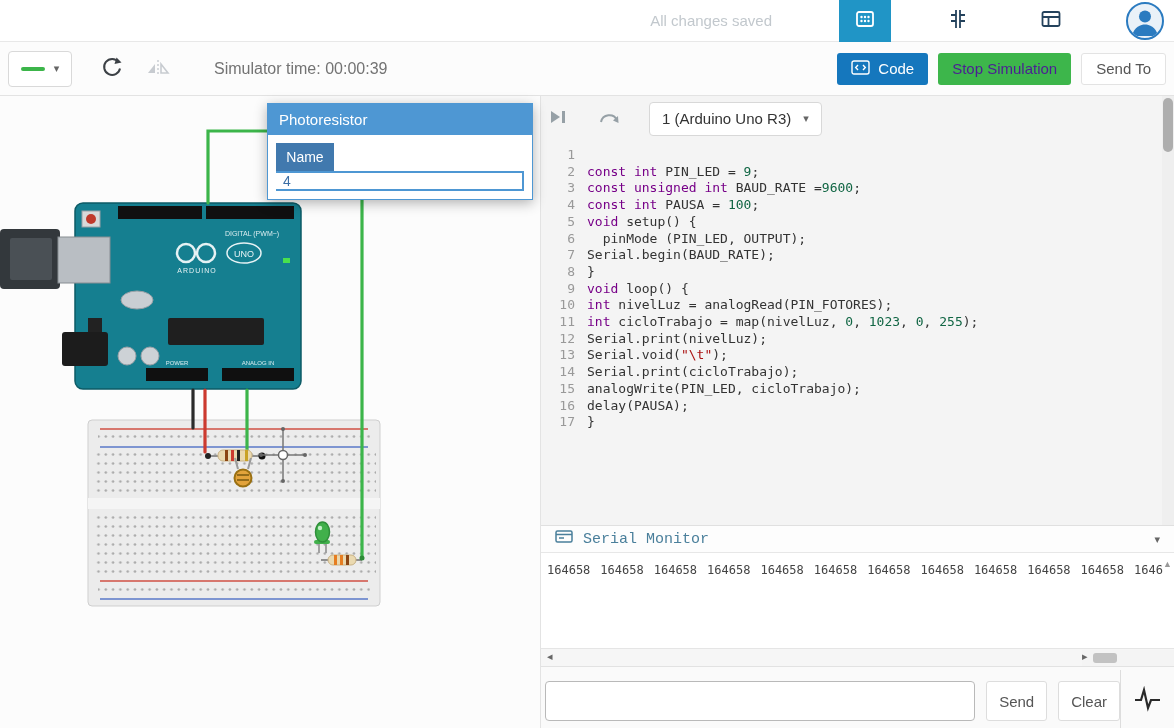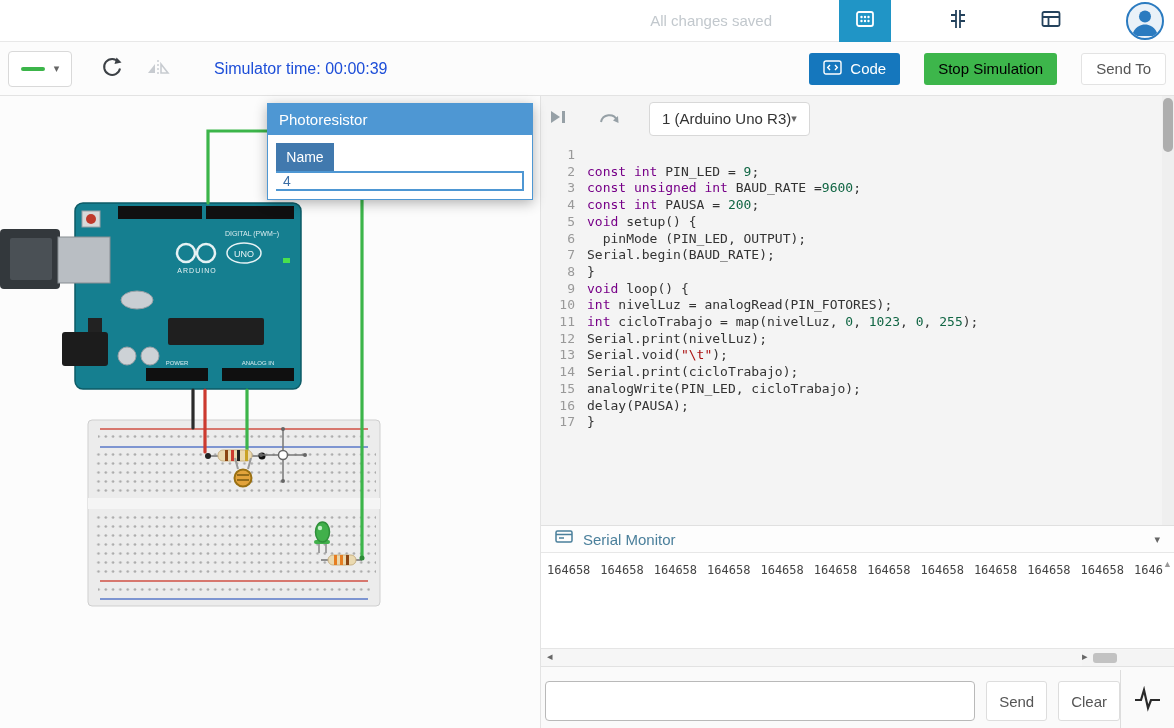--- a/index.html
+++ b/index.html
@@ -16,26 +16,26 @@
             border: 2px solid #2b7bc0; display: flex; align-items: center; justify-content: center; overflow: hidden; }
 
   
   .toolbar { position: absolute; top: 42px; left: 0; right: 0; height: 54px; background: #fcfcfc;
              border-bottom: 1px solid #e3e3e3; display: flex; align-items: center; }
   .wire-dd { margin-left: 8px; width: 64px; height: 36px; background: #fff; border: 1px solid #d9d9d9;
              border-radius: 4px; display: flex; align-items: center; justify-content: center; gap: 9px; cursor: pointer; }
   .wire-swatch { width: 24px; height: 4px; border-radius: 2px; background: #3cb54a; }
   .caret { color: #666; font-size: 11px; }
   .tool-ic { width: 36px; height: 36px; display: flex; align-items: center; justify-content: center; cursor: pointer; }
-  .sim-time { margin-left: 38px; color: #1d4ed8; font-size: 16px; }
-  .toolbar-right { margin-left: auto; display: flex; align-items: center; gap: 24px; margin-right: 8px; }
+  .sim-time { margin-left: 38px; color: #737373; font-size: 16px; }
+  .toolbar-right { margin-left: auto; display: flex; align-items: center; gap: 10px; margin-right: 8px; }
   .btn { height: 32px; border: none; border-radius: 3px; font-size: 15px; padding: 0 14px;
          display: flex; align-items: center; gap: 8px; cursor: pointer; font-family: inherit; }
   .btn-code { background: #1577bd; color: #fff; }
-  .btn-stop { background: #3db64b; color: #000000; }
+  .btn-stop { background: #3db64b; color: #4c1d95; }
   .btn-send { background: #fff; color: #555; border: 1px solid #e3e3e3; }
 
   
   .canvas { position: absolute; top: 96px; left: 0; width: 541px; height: 632px; background: #fcfcfc;
             border-right: 1px solid #e3e3e3; }
   .canvas-svg { position: absolute; top: 0; left: 0; }
 
   .popup { position: absolute; left: 267px; top: 7px; width: 266px; box-shadow: 0 3px 12px rgba(0,0,0,.3); z-index: 5; }
   .popup-header { height: 32px; background: #4e97d3; color: #fff; font-size: 15px;
                   display: flex; align-items: center; padding: 1px 12px; }
@@ -44,40 +44,40 @@
                 display: flex; align-items: center; justify-content: center; flex: none; }
   .name-input { flex: 1; height: 28px; border: 2px solid #4e97d3; border-left: none; background: #fff;
                 color: #3b6ea5; font-size: 14px; padding: 0 7px; outline: none; font-family: inherit; }
 
   
   .right { position: absolute; top: 96px; left: 541px; width: 633px; height: 632px; background: #f4f4f4; }
   .code-header { height: 45px; display: flex; align-items: center; }
   .code-header .tool-ic { margin-left: 0; }
   .dbg { margin-left: auto; }
   .board-select { height: 34px; margin: 0 18px 0 22px; background: #fff; border: 1px solid #d8d8d8;
-                  border-radius: 4px; display: flex; align-items: center; padding: 0 12px;
+                  border-radius: 4px; display: flex; align-items: center; gap: 12px; padding: 0 12px;
                   font-size: 15px; color: #333; cursor: pointer; }
 
   .code-body { position: absolute; top: 45px; left: 0; right: 0; height: 384px; padding: 6px 0 0 8px;
                font-family: "DejaVu Sans Mono", "Liberation Mono", monospace; font-size: 13px; line-height: 16.7px; overflow: hidden; }
   .code-line { display: flex; }
   .ln { width: 26px; flex: none; text-align: right; margin-right: 12px; color: #999; }
   .lt { white-space: pre; color: #333; }
   .tok-kw { color: #770088; }
   .tok-num { color: #116644; }
   .tok-str { color: #aa1111; }
   .tok-pl { color: #333; }
 
   .vscroll { position: absolute; top: 0; right: 0; width: 12px; height: 429px; background: #efefef; }
   .vthumb { position: absolute; top: 2px; left: 1px; width: 10px; height: 54px; background: #aeaeae; border-radius: 5px; }
 
   .serial-header { position: absolute; top: 429px; left: 0; right: 0; height: 28px; background: #fdfdfd;
                    border-top: 1px solid #e0e0e0; border-bottom: 1px solid #e7e7e7;
                    display: flex; align-items: center; padding: 0 14px; cursor: pointer; }
-  .serial-title { color: #4a7f9b; font-size: 15px; margin-left: 9px; }
+  .serial-title { color: #4a7f9b; font-size: 15px; margin-left: 9px; font-family: Liberation Mono, monospace; }
   .serial-header .caret { margin-left: auto; }
 
   .serial-body { position: absolute; top: 457px; left: 0; right: 0; height: 95px; background: #fff; }
   .serial-line { padding: 10px 14px 0 6px; font-family: "DejaVu Sans Mono", "Liberation Mono", monospace;
                  font-size: 12px; color: #444; white-space: nowrap; overflow: hidden; }
   .sv { margin-right: 10px; }
   .serial-up { position: absolute; top: 6px; right: 2px; font-size: 9px; color: #999; cursor: pointer; }
 
   .hscroll { position: absolute; top: 552px; left: 0; right: 0; height: 18px; background: #f6f6f6; border-top: 1px solid #e5e5e5; }
   .harrow { position: absolute; top: 1px; font-size: 11px; color: #666; cursor: pointer; }
@@ -324,21 +324,21 @@
           <div class="code-line">
             <span class="ln">2</span>
             <span class="lt"><span class="tok-kw">const int</span><span class="tok-pl"> PIN_LED = </span><span class="tok-num">9</span><span class="tok-pl">;</span></span>
           </div>
           <div class="code-line">
             <span class="ln">3</span>
             <span class="lt"><span class="tok-kw">const unsigned int</span><span class="tok-pl"> BAUD_RATE =</span><span class="tok-num">9600</span><span class="tok-pl">;</span></span>
           </div>
           <div class="code-line">
             <span class="ln">4</span>
-            <span class="lt"><span class="tok-kw">const int</span><span class="tok-pl"> PAUSA = </span><span class="tok-num">200</span><span class="tok-pl">;</span></span>
+            <span class="lt"><span class="tok-kw">const int</span><span class="tok-pl"> PAUSA = </span><span class="tok-num">100</span><span class="tok-pl">;</span></span>
           </div>
           <div class="code-line">
             <span class="ln">5</span>
             <span class="lt"><span class="tok-kw">void</span><span class="tok-pl"> setup() {</span></span>
           </div>
           <div class="code-line">
             <span class="ln">6</span>
             <span class="lt"><span class="tok-pl">  pinMode (PIN_LED, OUTPUT);</span></span>
           </div>
           <div class="code-line">

